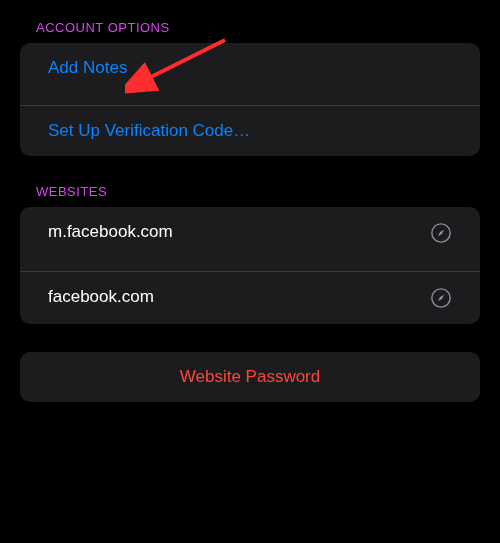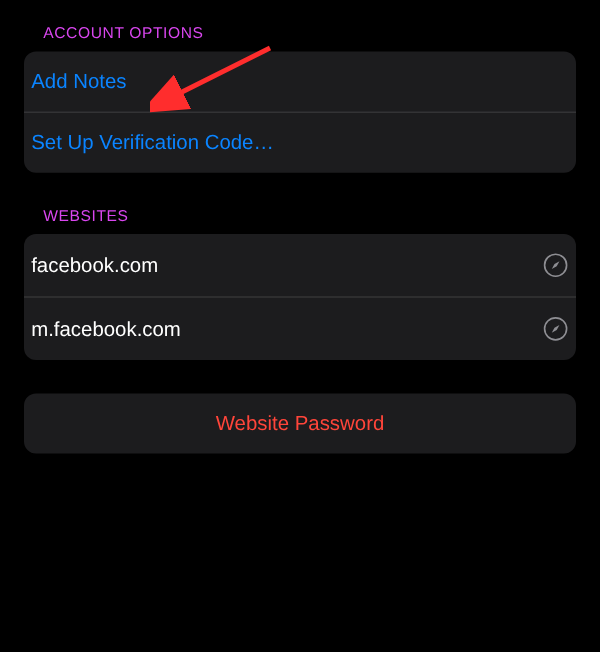--- a/index.html
+++ b/index.html
@@ -27,27 +27,28 @@
       text-transform: uppercase;
     }
     .card {
       background: #1c1c1e;
       border-radius: 10px;
       overflow: hidden;
       margin-bottom: 28px;
     }
     .row {
       display: flex;
-      align-items: flex-end;
+      align-items: flex-start;
       justify-content: space-between;
-      padding: 15px 6px;
+      padding: 15px 28px;
       font-size: 17px;
     }
     .row + .row {
       border-top: 0.5px solid #3a3a3c;
+      margin-top: 12px;
     }
     .link-text {
       color: #0a84ff;
     }
     .standard-text {
       color: #ffffff;
     }
     .danger-text {
       color: #ff453a;
     }
@@ -80,29 +81,29 @@
   <div class="row">
     <span class="link-text">Set Up Verification Code…</span>
   </div>
 
 </div>
 
 <div class="section-header">WEBSITES</div>
 
 <div class="card">
   <div class="row">
-    <span class="standard-text">facebook.com</span>
+    <span class="standard-text">m.facebook.com</span>
     <svg class="icon-circle" viewBox="0 0 24 24" fill="none" stroke="currentColor" stroke-width="1.5">
       <circle cx="12" cy="12" r="10"></circle>
       <polygon points="15.5,8.5 13,13 8.5,15.5 11,11" fill="currentColor" stroke="none"></polygon>
     </svg>
   </div>
 
   <div class="row">
-    <span class="standard-text">m.facebook.com</span>
+    <span class="standard-text">facebook.com</span>
     <svg class="icon-circle" viewBox="0 0 24 24" fill="none" stroke="currentColor" stroke-width="1.5">
       <circle cx="12" cy="12" r="10"></circle>
       <polygon points="15.5,8.5 13,13 8.5,15.5 11,11" fill="currentColor" stroke="none"></polygon>
     </svg>
   </div>
 </div>
 
 <div class="card" style="margin-bottom:0;">
   <div class="row centered">
     <span class="danger-text">Website Password</span>

